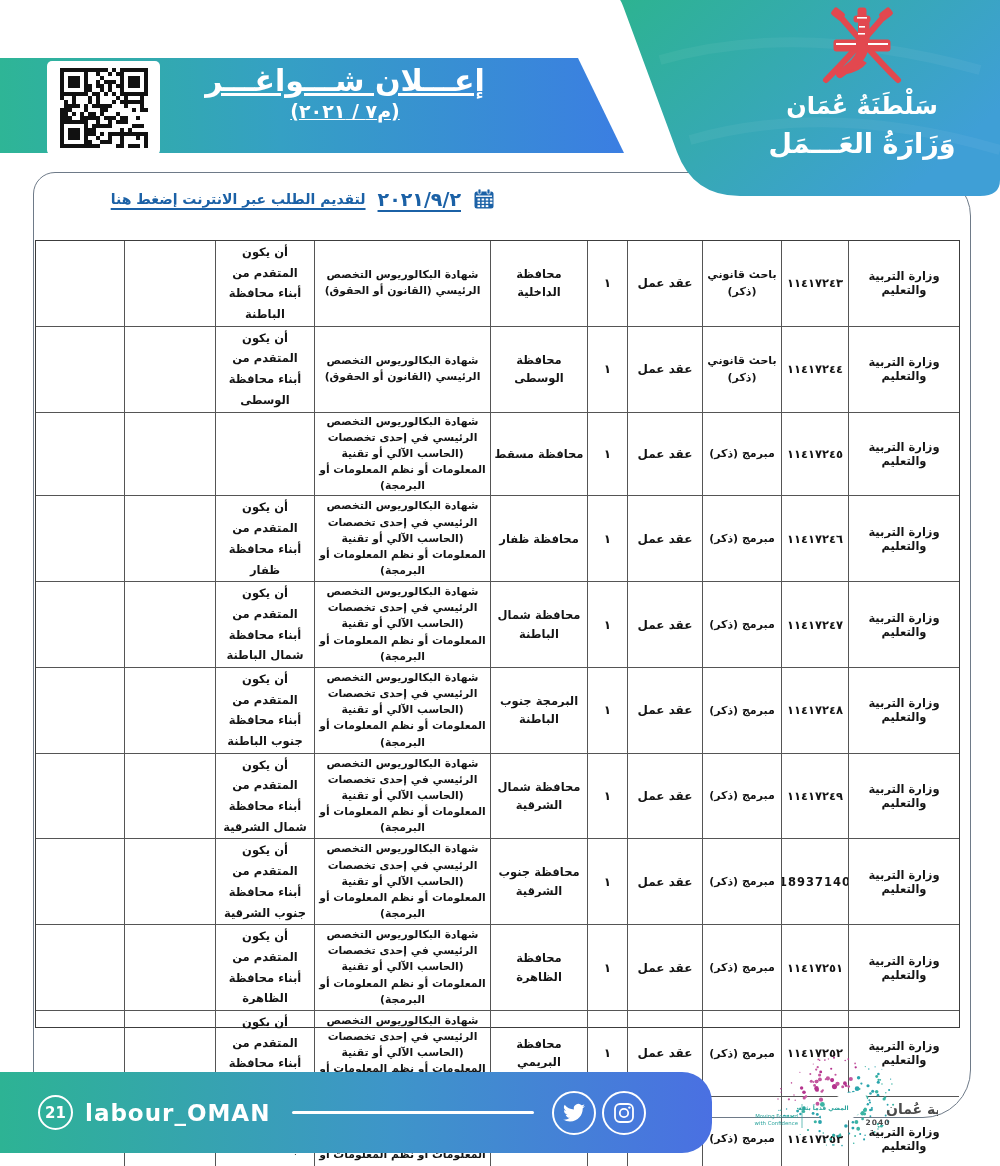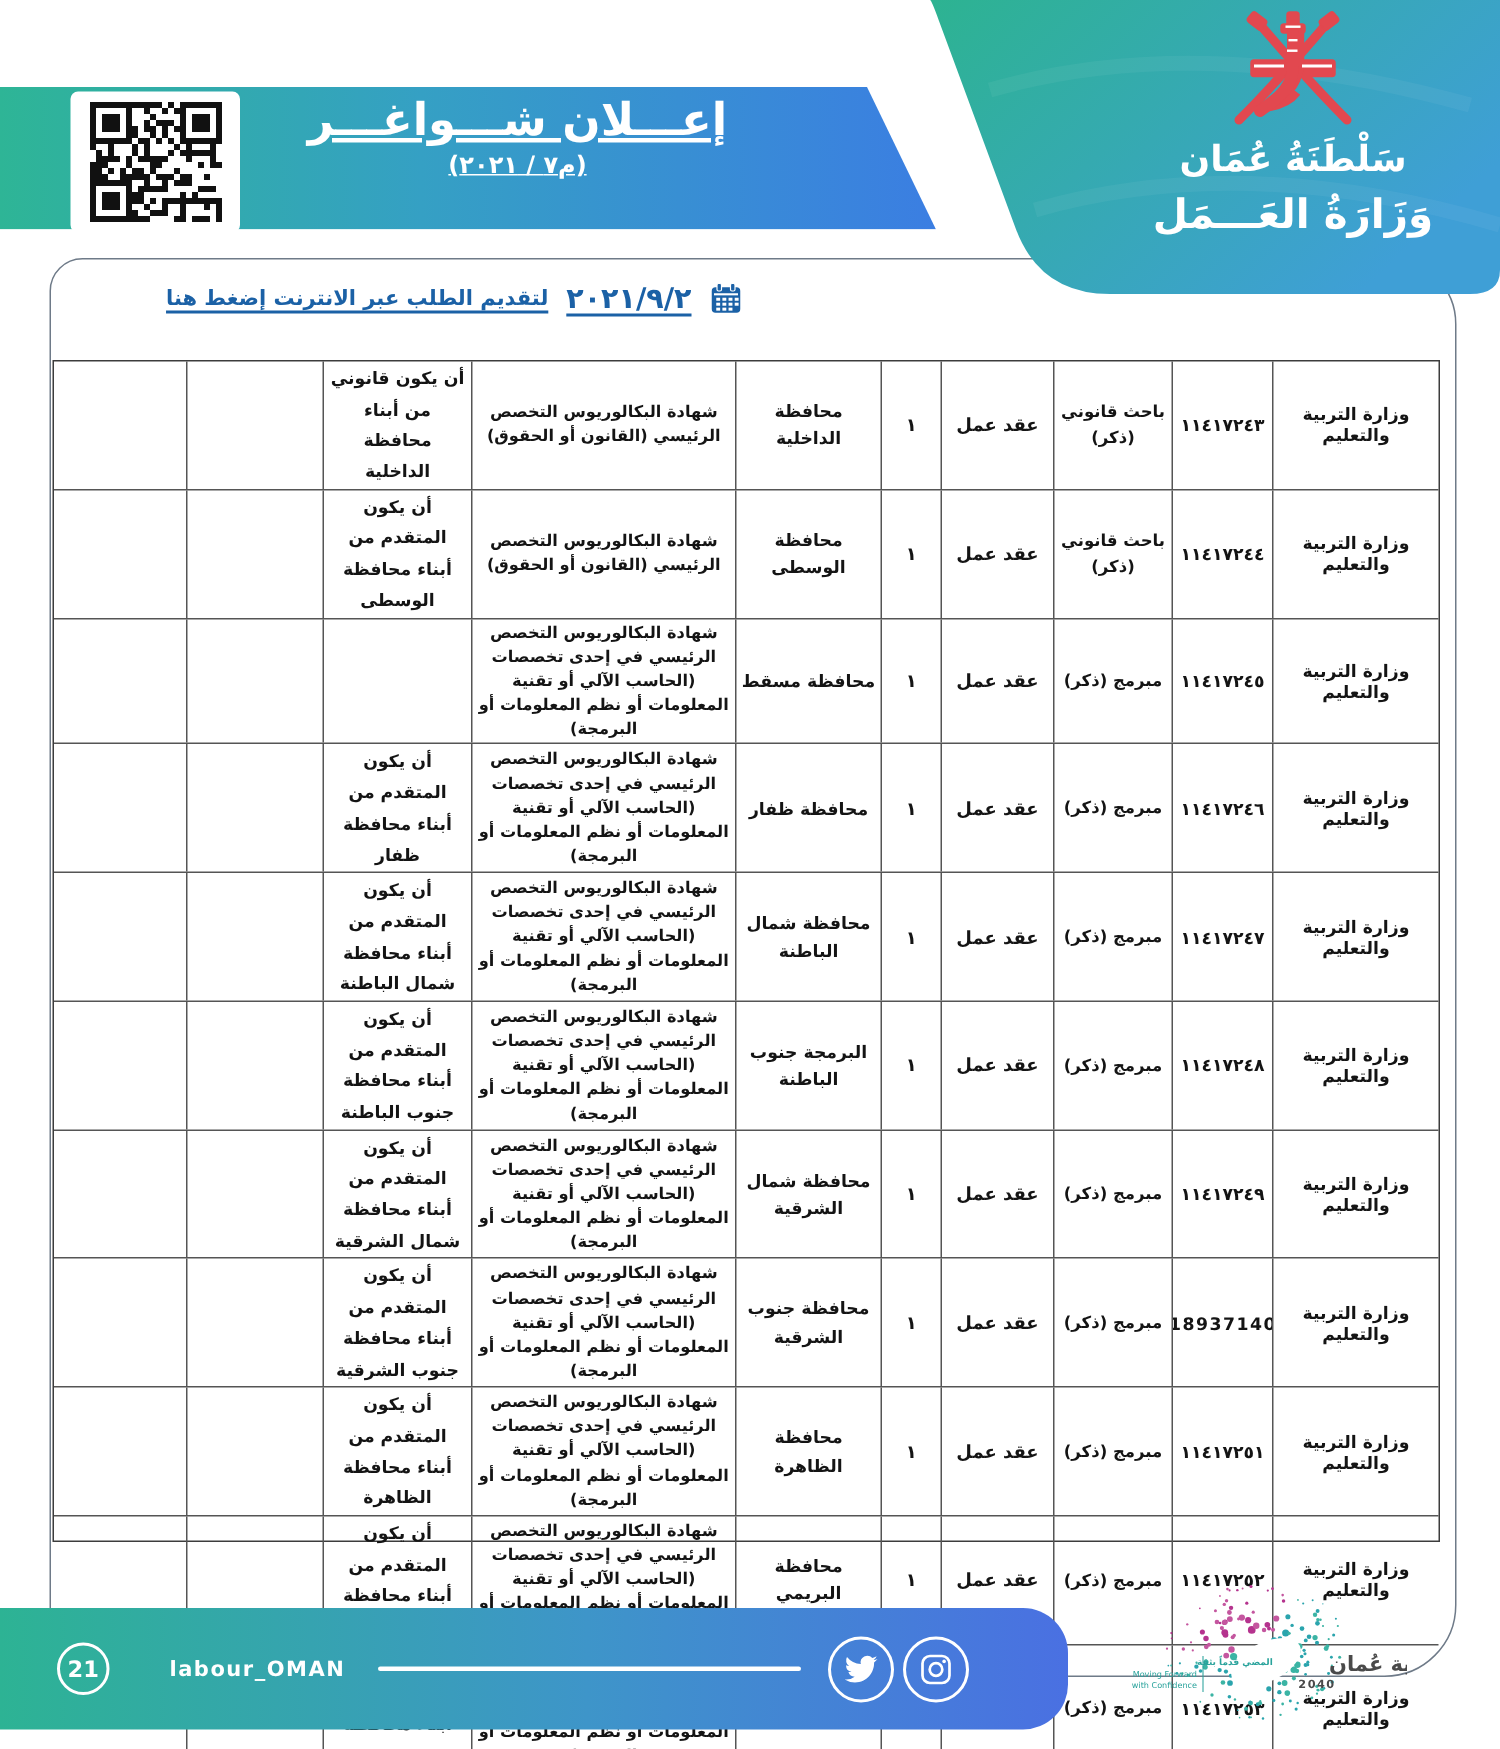--- a/index.html
+++ b/index.html
@@ -14,21 +14,21 @@
   .teal-panel{left:600px;top:0;width:400px;height:200px;z-index:3;}
 
   
   .banner{
     left:0;top:58px;width:624px;height:95px;z-index:4;
     background:linear-gradient(90deg,#2eb596 0%,#35a0c4 45%,#3b7ee2 100%);
     clip-path:polygon(0 0,578px 0,624px 100%,0 100%);
   }
   .banner-text{left:175px;top:64px;width:340px;text-align:center;color:#fff;direction:rtl;z-index:5;text-decoration:underline;}
   .banner-title{font-size:30px;font-weight:bold;letter-spacing:1px;line-height:1.1;}
-  .banner-issue{font-size:16px;font-weight:bold;margin-top:3px;letter-spacing:1px;}
+  .banner-issue{font-size:19px;font-weight:bold;margin-top:3px;letter-spacing:1px;}
 
   
   .qr-card{left:47px;top:61px;width:113px;height:94px;background:#fff;border-radius:5px;z-index:6;
     display:flex;align-items:center;justify-content:center;}
 
   
   .emblem{left:812px;top:6px;width:100px;height:84px;z-index:6;}
   .sultanate{left:742px;top:92px;width:240px;text-align:center;color:#fff;font-size:24px;font-weight:bold;z-index:6;direction:rtl;letter-spacing:1px;}
   .wizara{left:742px;top:128px;width:240px;text-align:center;color:#fff;font-size:27px;font-weight:bold;z-index:6;direction:rtl;letter-spacing:1px;}
 
@@ -86,21 +86,21 @@
     left:0;top:1072px;width:712px;height:81px;z-index:4;
     background:linear-gradient(90deg,#2db394 0%,#3e95c9 55%,#4a70e2 100%);
     border-radius:0 30px 30px 0;
     display:flex;align-items:center;color:#fff;
   }
   .page-circle{
     margin-left:38px;width:31px;height:31px;border:2px solid #fff;border-radius:50%;
     display:flex;align-items:center;justify-content:center;
     font-size:15px;font-weight:bold;flex:none;
   }
-  .handle{margin-left:40px;font-size:14px;font-weight:bold;letter-spacing:1px;white-space:nowrap;}
+  .handle{margin-left:12px;font-size:23px;font-weight:bold;letter-spacing:1px;white-space:nowrap;}
   .footer-line{flex:1;height:3px;background:#fff;border-radius:2px;margin:0 18px 0 22px;}
   .soc{flex:none;width:44px;height:44px;border:2.5px solid #fff;border-radius:50%;
     display:flex;align-items:center;justify-content:center;box-sizing:border-box;cursor:pointer;}
   .soc + .soc{margin-left:6px;}
   .soc:last-of-type{margin-right:66px;}
 
   .vision-logo{left:728px;top:1042px;width:210px;height:122px;z-index:5;}
 </style>
 </head>
 <body>
@@ -414,21 +414,21 @@
         <rect x="8.6" y="17.1" width="2.6" height="2"></rect>
         <rect x="12.7" y="17.1" width="2.6" height="2"></rect>
     </g>
   </svg>
 </div>
 
 <div id="jobsTable" class="abs jobs-table">
     <div class="t-row">
       <div class="t-cell col-empty_a"></div>
       <div class="t-cell col-empty_b"></div>
-      <div class="t-cell col-condition">أن يكون قانوني من أبناء محافظة الداخلية</div>
+      <div class="t-cell col-condition">أن يكون المتقدم من أبناء محافظة الباطنة</div>
       <div class="t-cell col-qualification">شهادة البكالوريوس التخصص الرئيسي (القانون أو الحقوق)</div>
       <div class="t-cell col-governorate">محافظة الداخلية</div>
       <div class="t-cell col-count">١</div>
       <div class="t-cell col-contract">عقد عمل</div>
       <div class="t-cell col-job">باحث قانوني (ذكر)</div>
       <div class="t-cell col-number">١١٤١٧٢٤٣</div>
       <div class="t-cell col-ministry">وزارة التربية والتعليم</div>
     </div>
     <div class="t-row">
       <div class="t-cell col-empty_a"></div>

